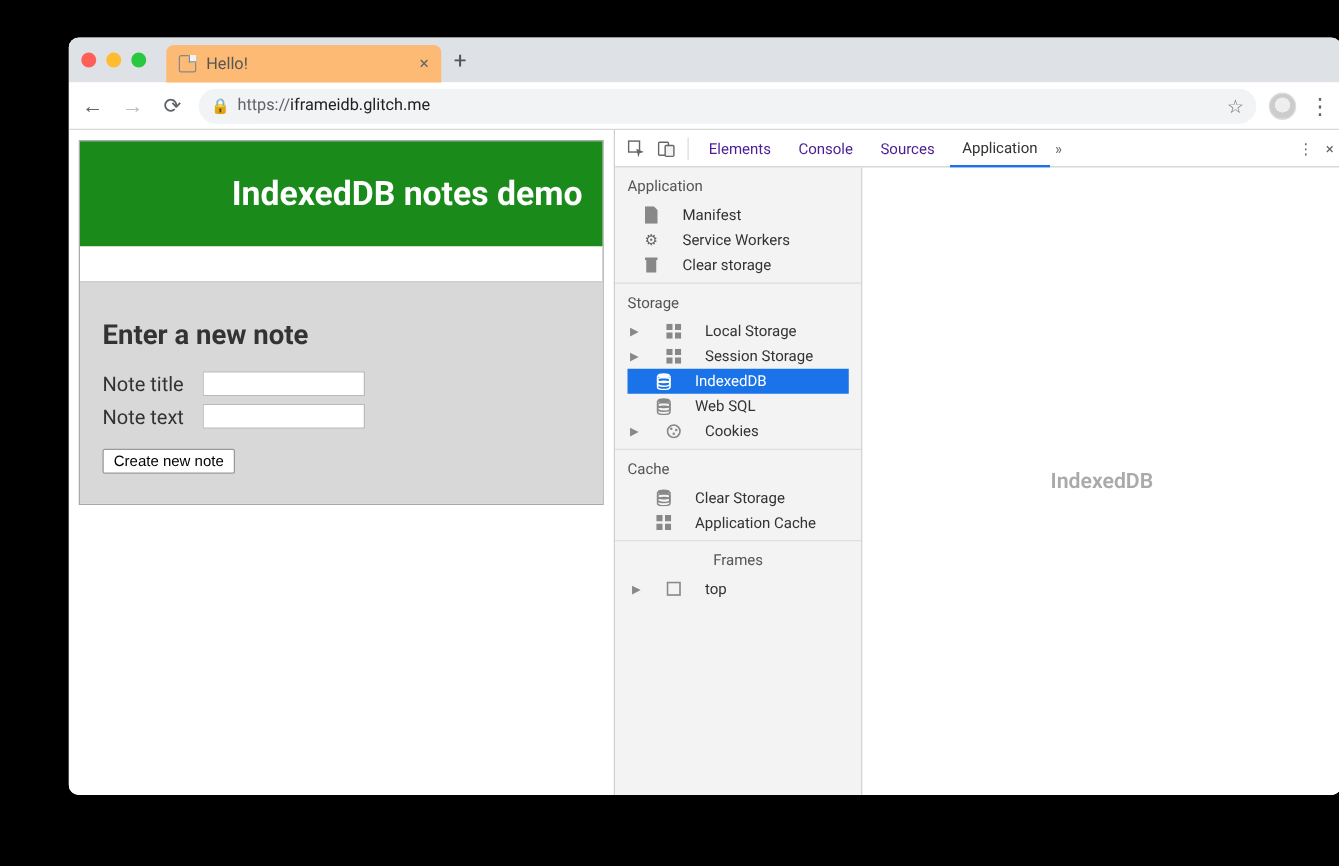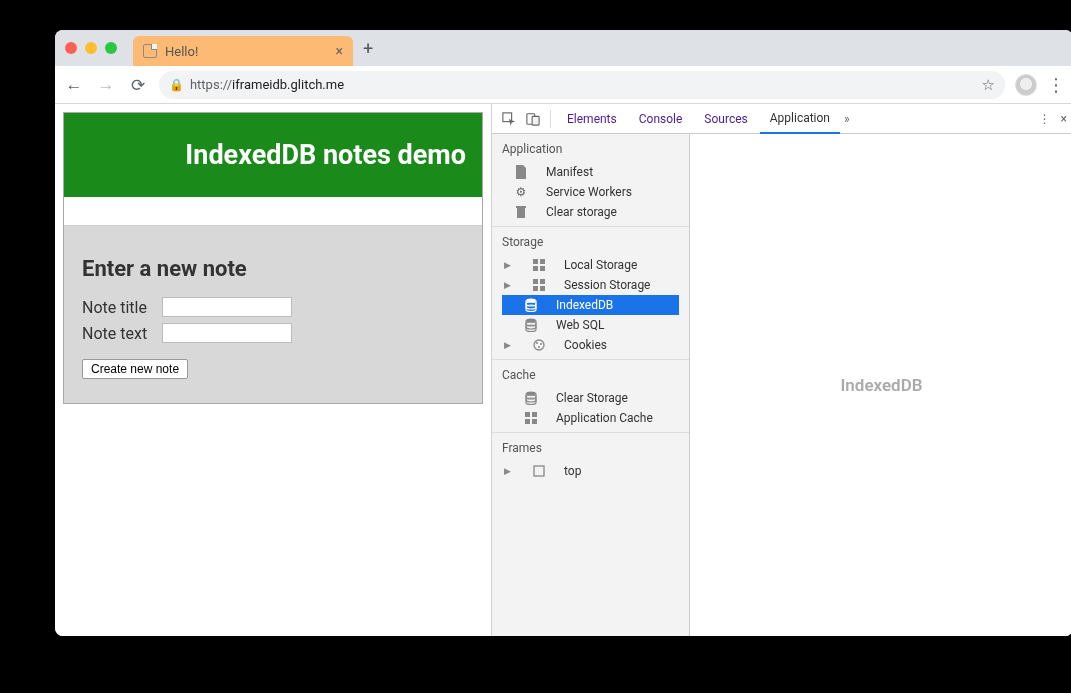--- a/index.html
+++ b/index.html
@@ -390,21 +390,21 @@
                     <rect x="0" y="0" width="5" height="5" fill="#888"></rect>
                     <rect x="7" y="0" width="5" height="5" fill="#888"></rect>
                     <rect x="0" y="7" width="5" height="5" fill="#888"></rect>
                     <rect x="7" y="7" width="5" height="5" fill="#888"></rect>
                   </svg>
               </span>
               <span>Application Cache</span>
             </div>
           </div>
 
-          <div class="dt-group" style="border-bottom:none;">
+          <div class="dt-group" style="border-bottom:none;text-align:center;">
             <div class="ghead">Frames</div>
             <div class="dt-item collapsible">
               <span class="arrow">▶</span>
               <span class="micon">
                 <svg width="12" height="12" viewBox="0 0 12 12">
                     <rect x="1" y="1" width="10" height="10" fill="none" stroke="#888" stroke-width="1.3"></rect>
                   </svg>
               </span>
               <span>top</span>
             </div>

